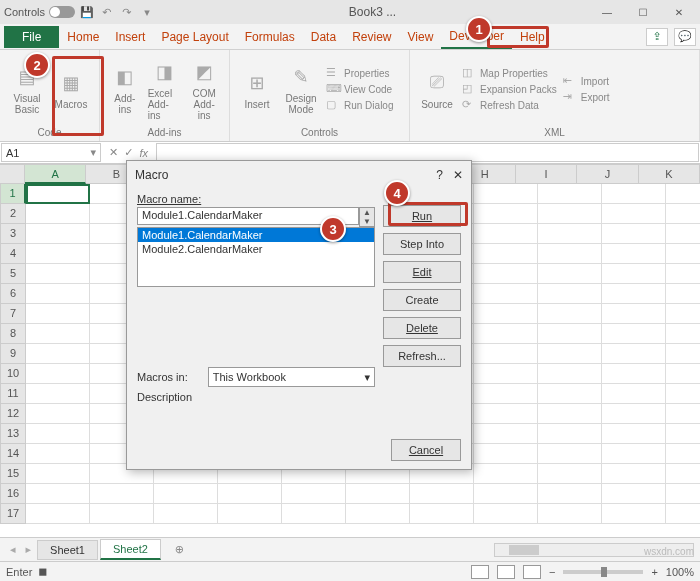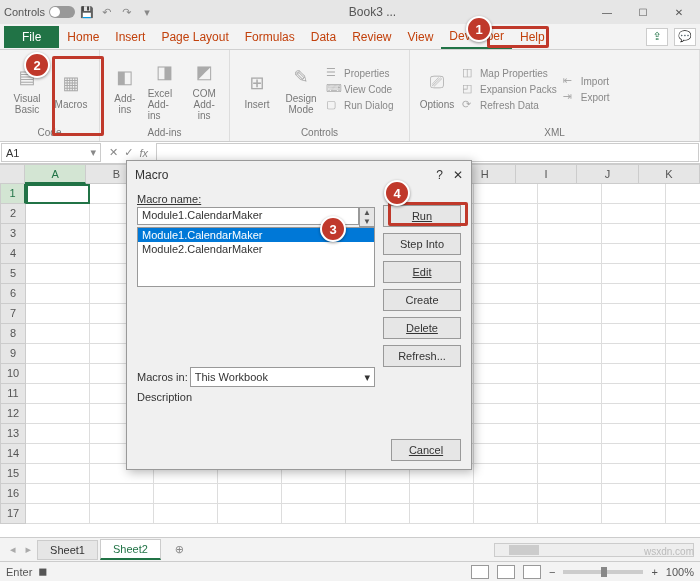--- a/index.html
+++ b/index.html
@@ -80,21 +80,21 @@
   .dialog { position: absolute; left: 126px; top: 160px; width: 346px; height: 310px; background: #f0f0f0; border: 1px solid #999; box-shadow: 2px 2px 10px rgba(0,0,0,0.3); z-index: 30; display: flex; flex-direction: column; }
   .dlg-title { height: 28px; display: flex; align-items: center; padding: 0 8px; font-size: 12px; }
   .dlg-title .title-right { margin-left: auto; display: flex; gap: 10px; }
   .dlg-body { flex: 1; padding: 4px 10px; display: flex; gap: 8px; }
   .dlg-left { flex: 1; display: flex; flex-direction: column; }
   .dlg-label { font-size: 11px; text-decoration: underline; margin-bottom: 2px; }
   .dlg-input { height: 18px; border: 1px solid #999; background: #fff; padding: 1px 4px; font-size: 11px; margin-bottom: 1px; }
   .dlg-list { height: 60px; border: 1px solid #999; background: #fff; overflow: hidden; }
   .dlg-list-item { padding: 1px 4px; font-size: 11px; }
   .dlg-list-item.selected { background: #0078d7; color: #fff; }
-  .dlg-macrosin { margin-top: 80px; display: flex; align-items: center; gap: 2px; }
+  .dlg-macrosin { margin-top: 80px; display: flex; align-items: center; gap: 20px; }
   .dlg-select { flex: 1; height: 20px; border: 1px solid #999; background: #fff; padding: 1px 4px; font-size: 11px; display: flex; align-items: center; justify-content: space-between; }
   .dlg-desc-label { margin-top: 4px; font-size: 11px; }
   .dlg-right { width: 78px; display: flex; flex-direction: column; gap: 6px; padding-top: 12px; }
   .dlg-btn { height: 22px; border: 1px solid #999; background: #e6e6e6; font-size: 11px; display: flex; align-items: center; justify-content: center; }
   .dlg-btn .u { text-decoration: underline; }
   .dlg-footer { padding: 8px 10px; display: flex; justify-content: flex-end; text-decoration: underline; }
   .dlg-updown { width: 16px; background: #e6e6e6; border: 1px solid #999; display: flex; flex-direction: column; }
   .dlg-updown div { flex: 1; text-align: center; font-size: 8px; color: #555; }
 
   .watermark { position: absolute; right: 6px; bottom: 24px; font-size: 10px; color: #bbb; z-index: 60; margin-left: 34px; }
@@ -202,21 +202,21 @@
           </div>
       </div>
     </div>
     <div class="group-label">Controls</div>
   </div>
 
   <div class="group" style="flex:1">
     <div class="group-row">
       <div class="big-btn">
           <div class="icon">⎚</div>
-          <span>Options</span>
+          <span>Source</span>
         </div>
       <div class="group-col">
         <div class="mini-row">
             <span class="icon">◫</span>
             <span>Map Properties</span>
           </div>
         <div class="mini-row">
             <span class="icon">◰</span>
             <span>Expansion Packs</span>
           </div>

